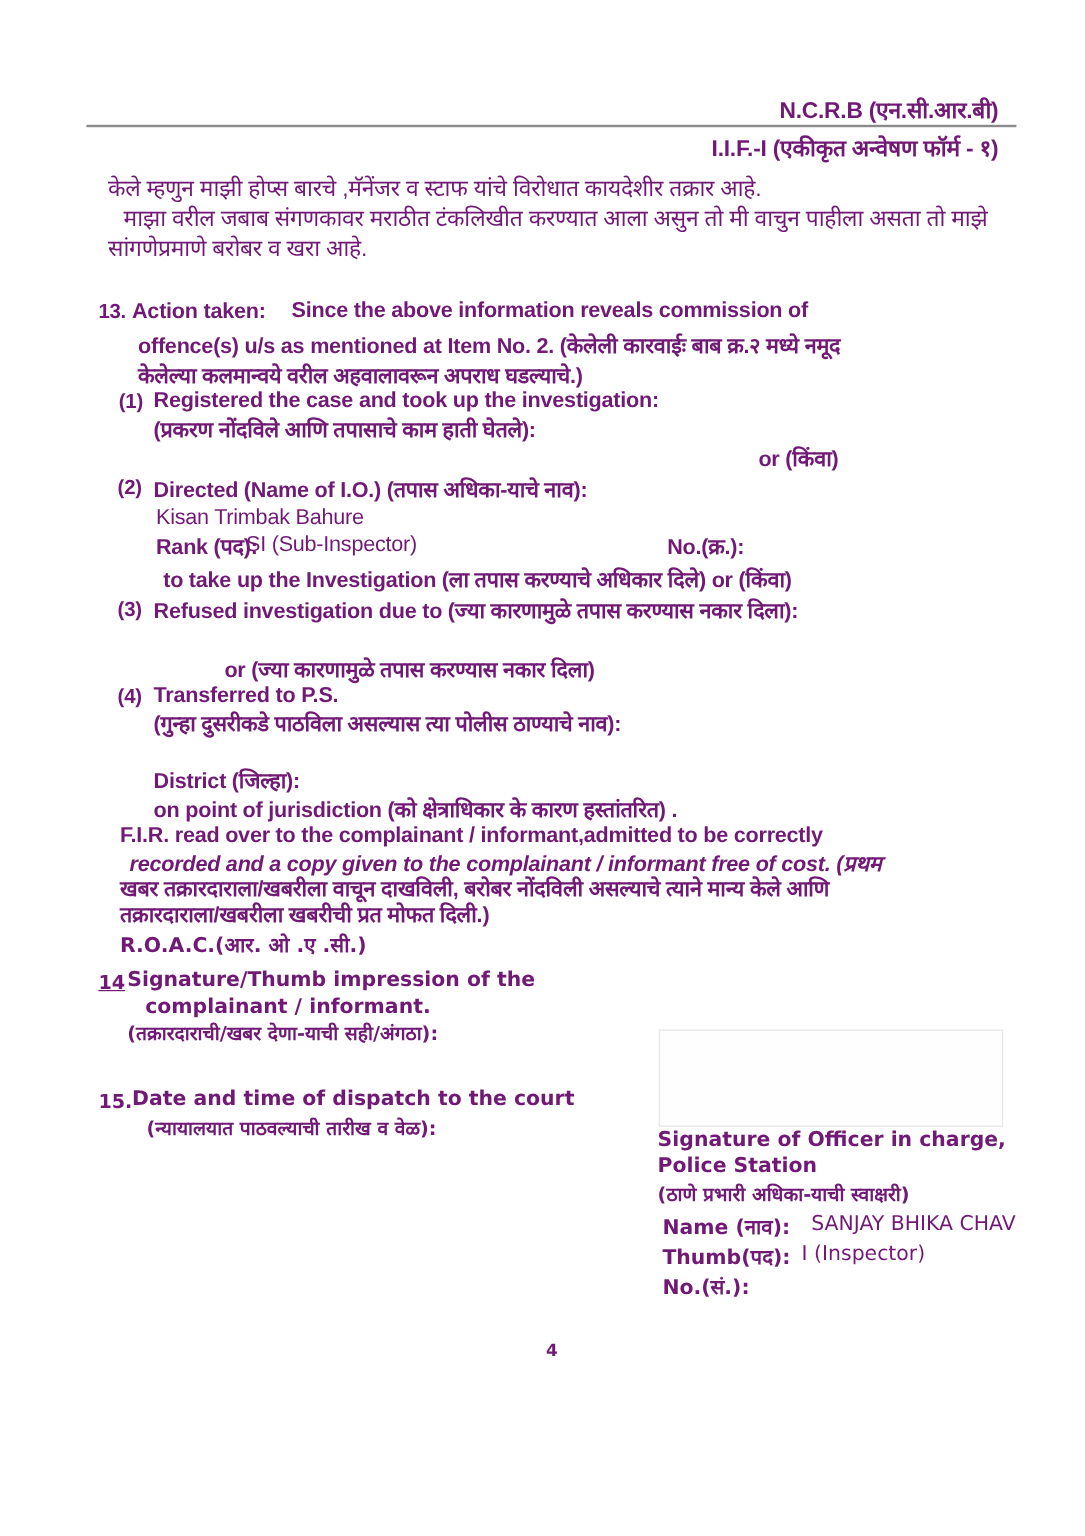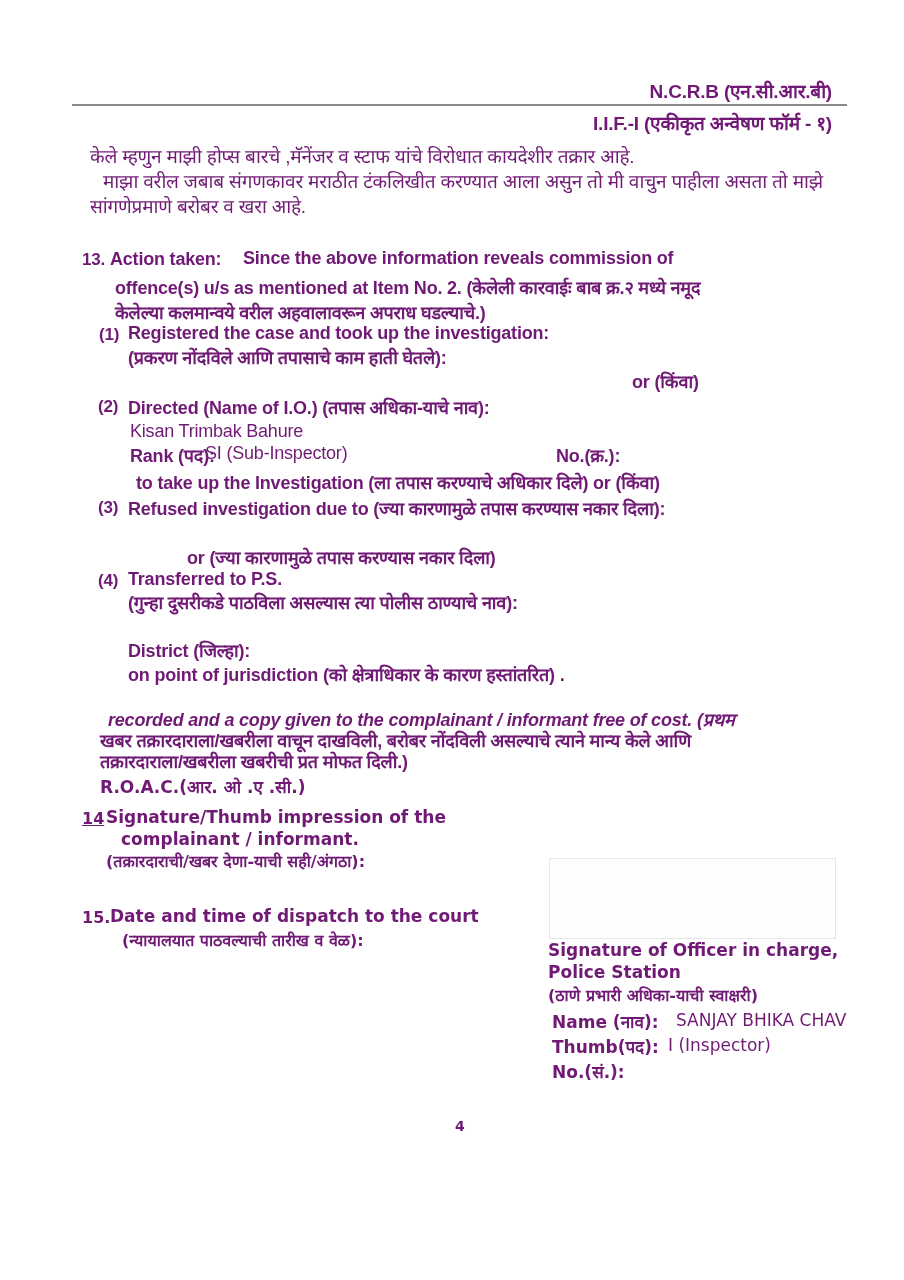--- a/index.html
+++ b/index.html
@@ -65,20 +65,21 @@
   <div class="abs cn b f17" style="left:98px;top:498px;">(3)</div>
   <div class="abs cn b f18" style="left:128px;top:496px;">Refused investigation due to (ज्या कारणामुळे तपास करण्यास नकार दिला):</div>
   <div class="abs cn b f18" style="left:142px;top:545px;margin-left:45px;">or (ज्या कारणामुळे तपास करण्यास नकार दिला)</div>
 
   <div class="abs cn b f17" style="left:98px;top:571px;">(4)</div>
   <div class="abs cn b f18" style="left:128px;top:569px;">Transferred to P.S.</div>
   <div class="abs cn b f18" style="left:128px;top:590px;">(गुन्हा दुसरीकडे पाठविला असल्यास त्या पोलीस ठाण्याचे नाव):</div>
   <div class="abs cn b f18" style="left:128px;top:638px;">District (जिल्हा):</div>
   <div class="abs cn b f18" style="left:128px;top:662px;">on point of jurisdiction (को क्षेत्राधिकार के कारण हस्तांतरित) .</div>
 
+  <div class="abs cn b f18" style="left:100px;top:686px;">F.I.R. read over to the complainant / informant,admitted to be correctly</div>
   <div class="abs cn b f18" style="left:108px;top:707px;font-style:italic;">recorded and a copy given to the complainant / informant free of cost. (प्रथम</div>
   <div class="abs cn b f18" style="left:100px;top:728px;">खबर तक्रारदाराला/खबरीला वाचून दाखविली, बरोबर नोंदविली असल्याचे त्याने मान्य केले आणि</div>
   <div class="abs cn b f18" style="left:100px;top:749px;">तक्रारदाराला/खबरीला खबरीची प्रत मोफत दिली.)</div>
 
   <div class="abs wd b f17" style="left:100px;top:775px;">R.O.A.C.(आर. ओ .ए .सी.)</div>
 
   <div class="abs wd b f16" style="left:82px;top:809px;text-decoration:underline;">14</div>
   <div class="abs wd b f17" style="left:106px;top:807px;">Signature/Thumb impression of the</div>
   <div class="abs wd b f17" style="left:121px;top:829px;">complainant / informant.</div>
   <div class="abs wd b f16" style="left:106px;top:850px;">(तक्रारदाराची/खबर देणा-याची सही/अंगठा):</div>

